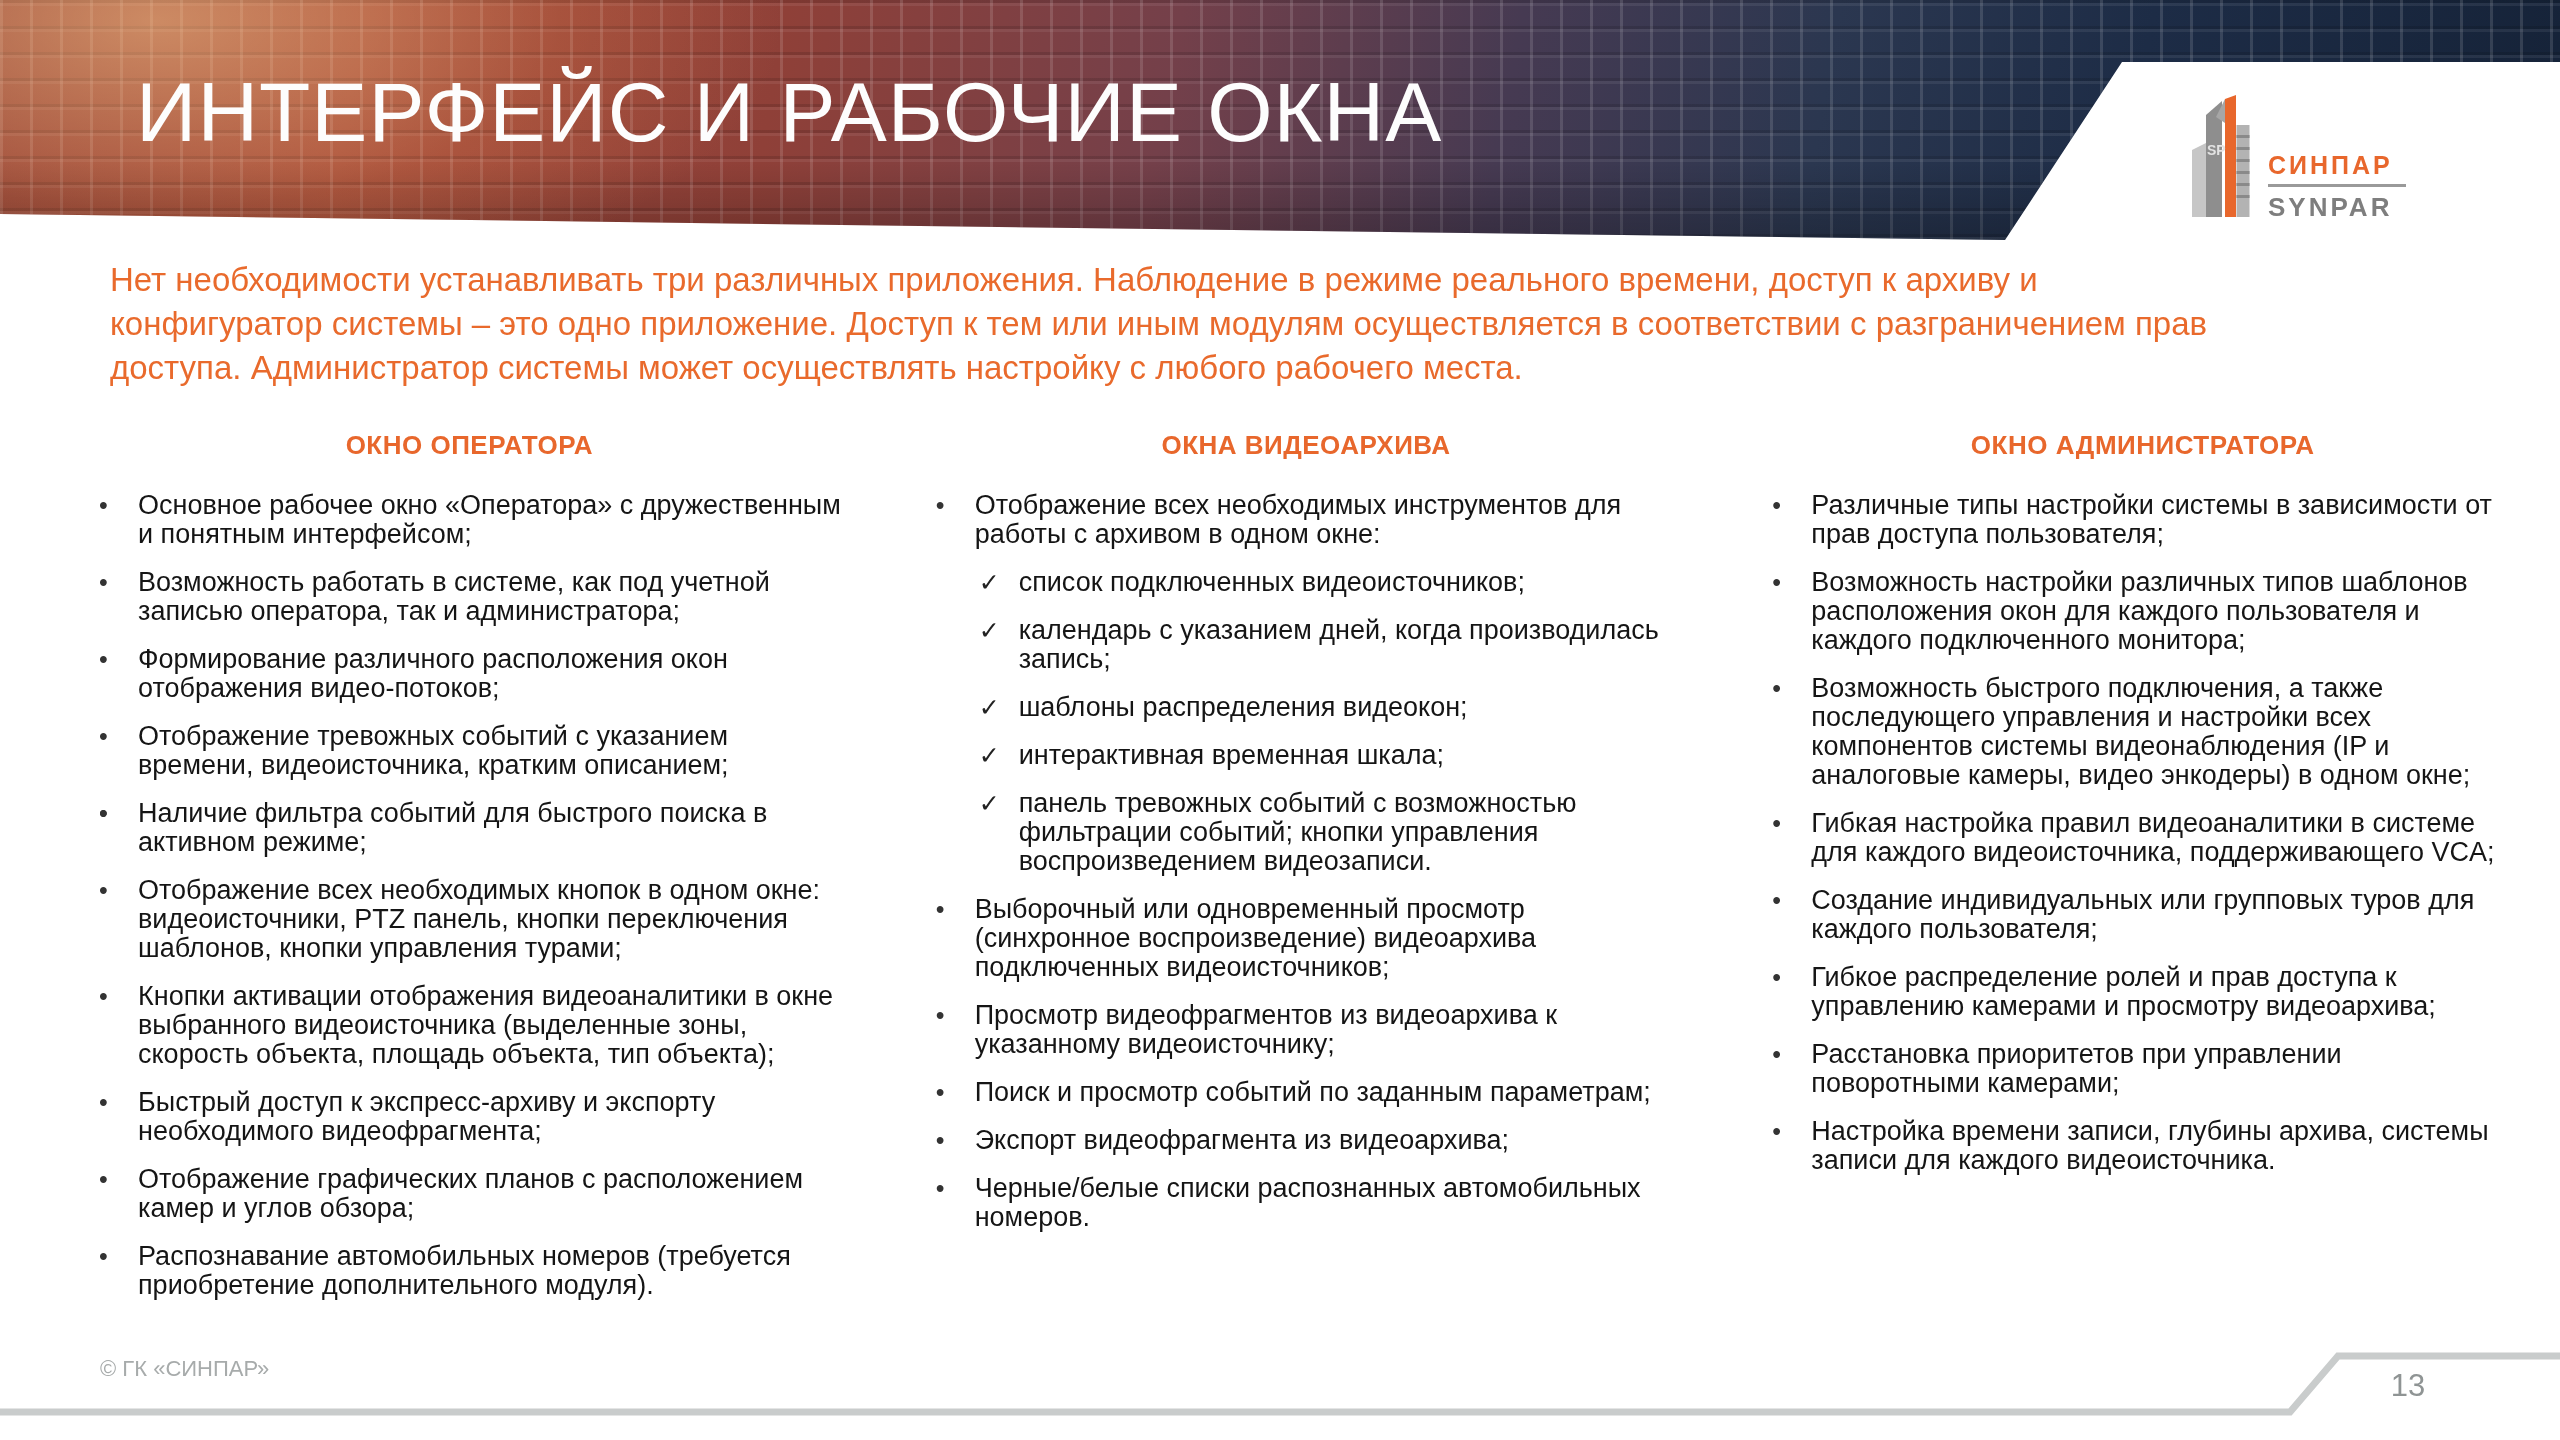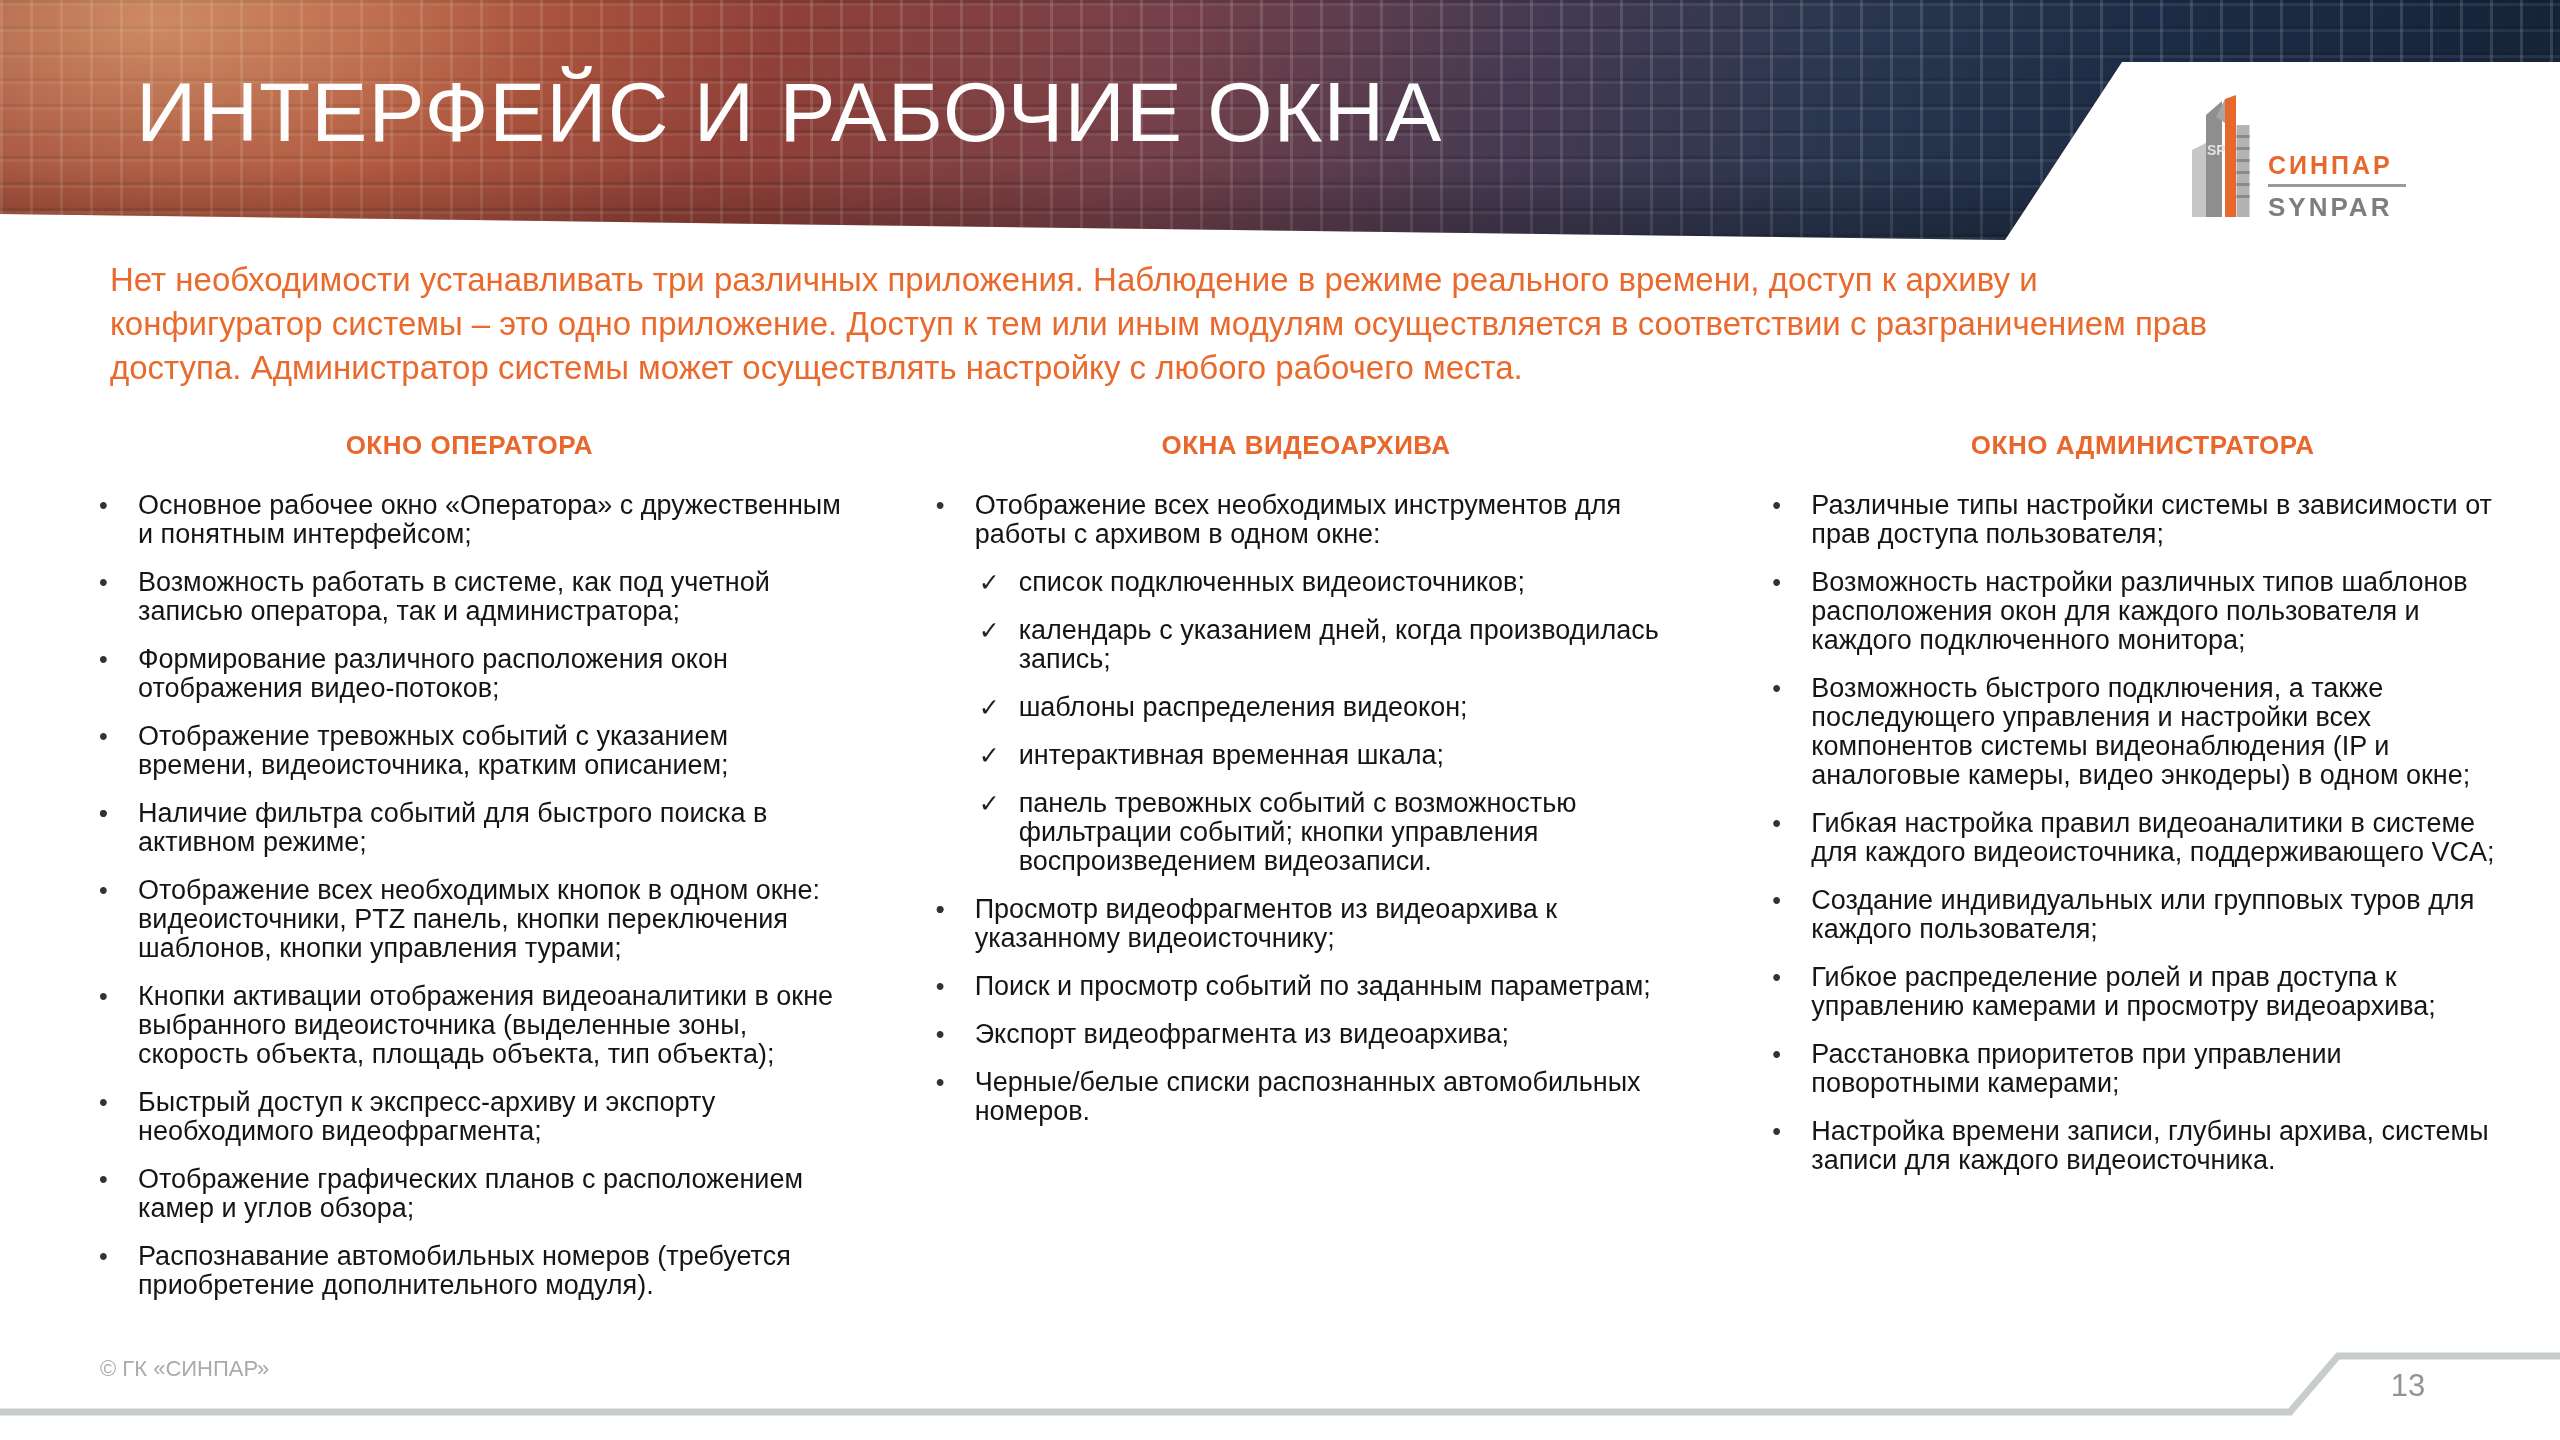--- a/index.html
+++ b/index.html
@@ -107,21 +107,21 @@
     </section>
     <section class="col">
       <h2 class="col-heading">ОКНА ВИДЕОАРХИВА</h2>
       <ul class="feature-list">
           <li class="bullet"><span class="marker">•</span><span class="txt">Отображение всех необходимых инструментов для работы с архивом в одном окне:</span></li>
           <li class="check"><span class="marker">✓</span><span class="txt">список подключенных видеоисточников;</span></li>
           <li class="check"><span class="marker">✓</span><span class="txt">календарь с указанием дней, когда производилась запись;</span></li>
           <li class="check"><span class="marker">✓</span><span class="txt">шаблоны распределения видеокон;</span></li>
           <li class="check"><span class="marker">✓</span><span class="txt">интерактивная временная шкала;</span></li>
           <li class="check"><span class="marker">✓</span><span class="txt">панель тревожных событий с возможностью фильтрации событий; кнопки управления воспроизведением видеозаписи.</span></li>
-          <li class="bullet"><span class="marker">•</span></li>
+          <li class="bullet"><span class="marker">•</span><span class="txt">Выборочный или одновременный просмотр (синхронное воспроизведение) видеоархива подключенных видеоисточников;</span></li>
           <li class="bullet"><span class="marker">•</span><span class="txt">Просмотр видеофрагментов из видеоархива к указанному видеоисточнику;</span></li>
           <li class="bullet"><span class="marker">•</span><span class="txt">Поиск и просмотр событий по заданным параметрам;</span></li>
           <li class="bullet"><span class="marker">•</span><span class="txt">Экспорт видеофрагмента из видеоархива;</span></li>
           <li class="bullet"><span class="marker">•</span><span class="txt">Черные/белые списки распознанных автомобильных номеров.</span></li>
         </ul>
     </section>
     <section class="col">
       <h2 class="col-heading">ОКНО АДМИНИСТРАТОРА</h2>
       <ul class="feature-list">
           <li class="bullet"><span class="marker">•</span><span class="txt">Различные типы настройки системы в зависимости от прав доступа пользователя;</span></li>

